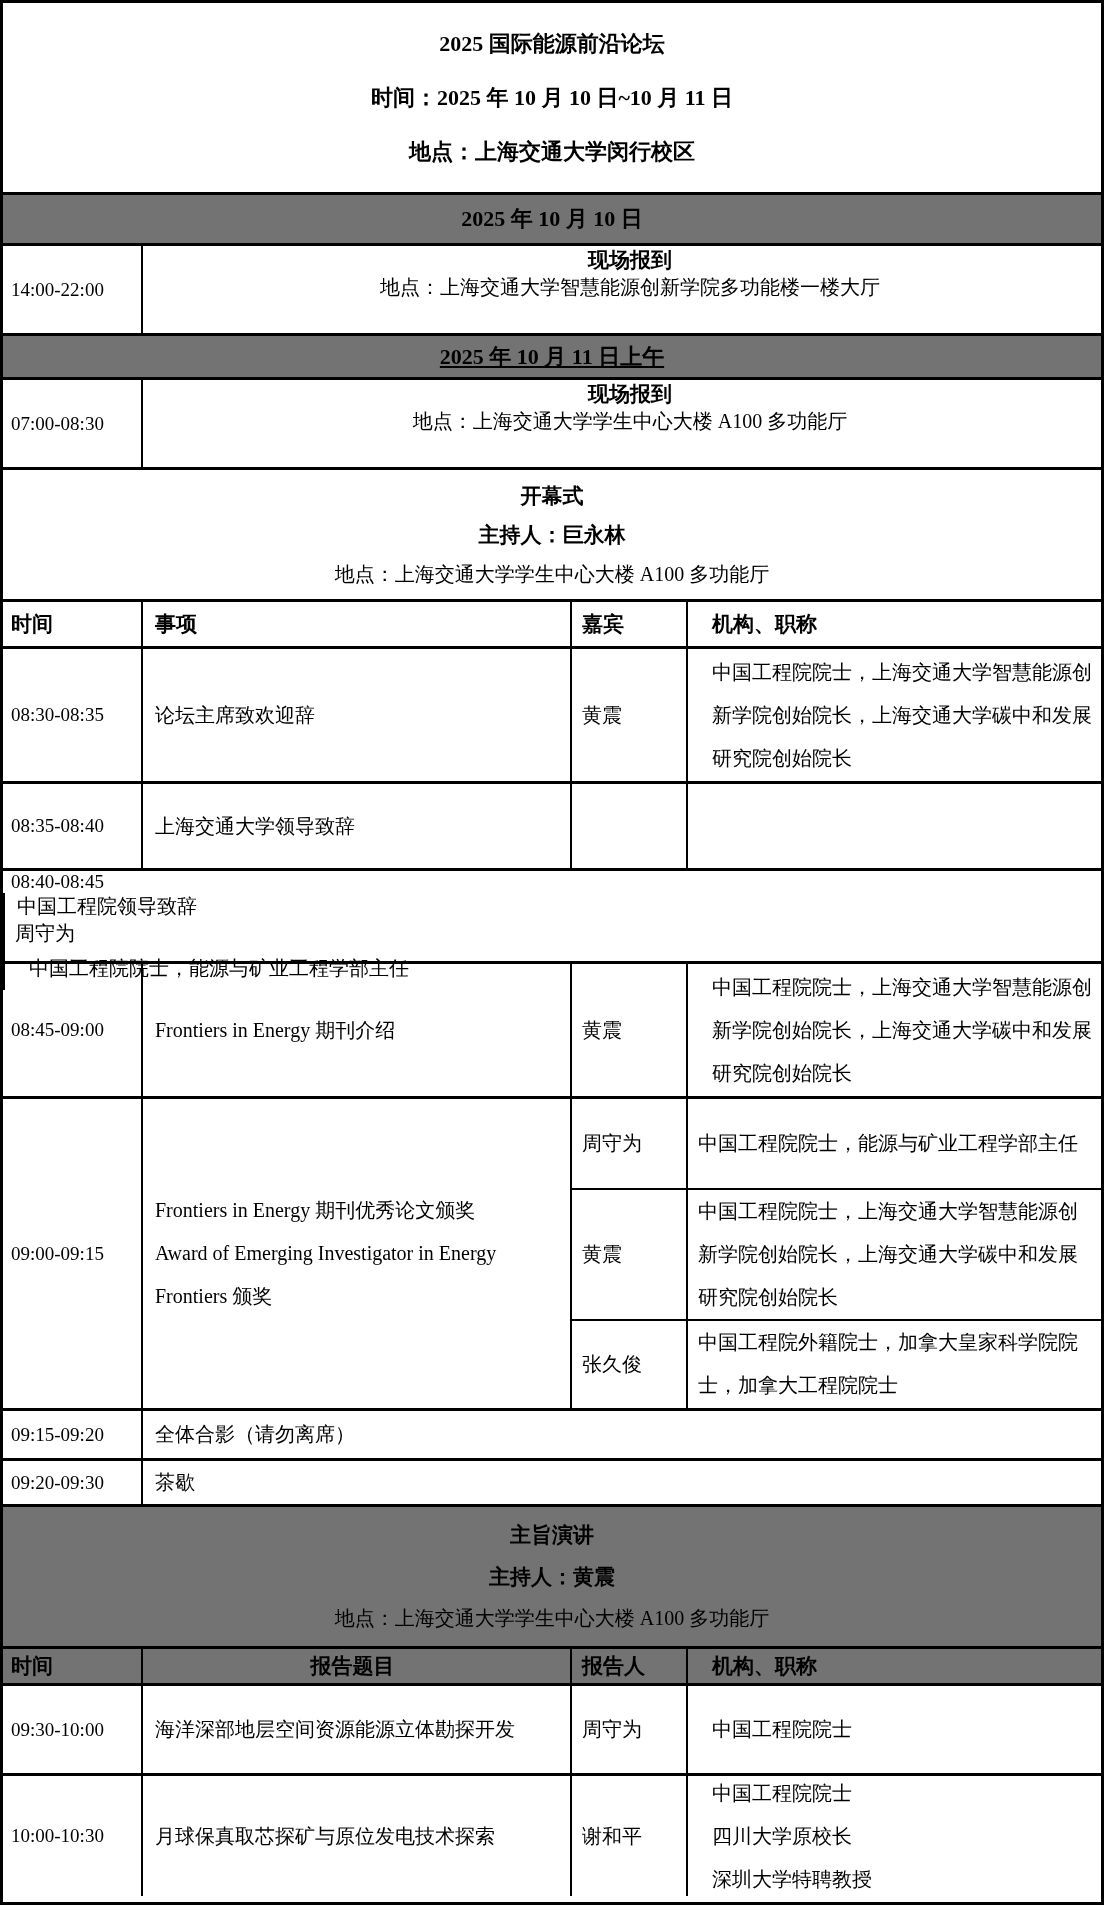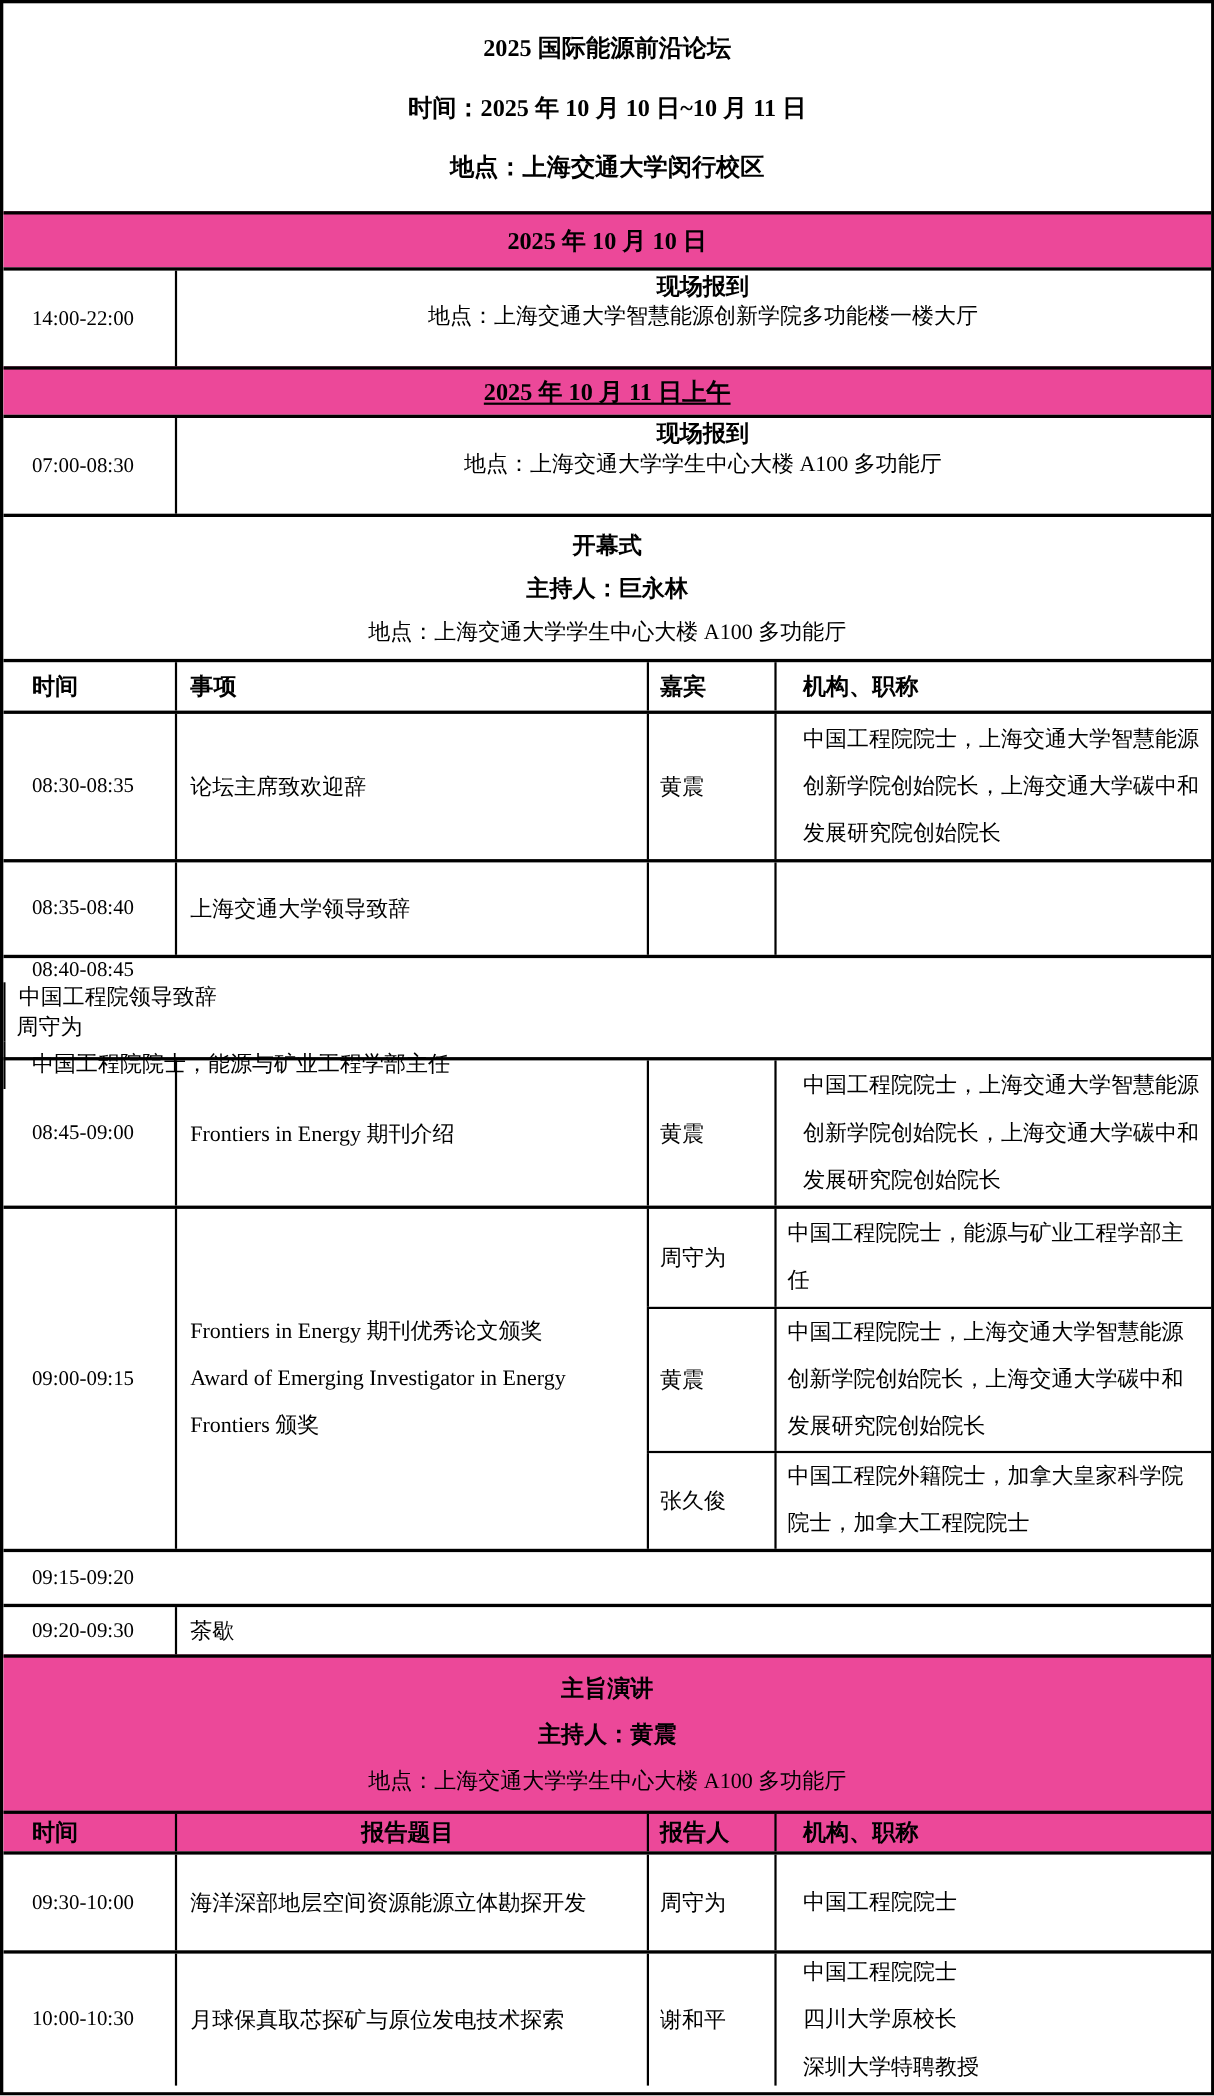--- a/index.html
+++ b/index.html
@@ -4,35 +4,35 @@
 <style>
   html,body{margin:0;padding:0;background:#ffffff;}
   .doc{
     width:1104px;height:1905px;box-sizing:border-box;
     border:3px solid #000;
     font-family:"Liberation Serif","DejaVu Serif",serif;
     color:#000;overflow:hidden;
   }
   .block{box-sizing:border-box;}
   .bt{border-top:3px solid #000;}
-  .gray{background:#ec4899;}
+  .gray{background:#737373;}
 
   
   .title-block{height:189px;display:flex;flex-direction:column;justify-content:center;gap:30px;text-align:center;}
   .title-line{font-weight:bold;font-size:22px;line-height:24px;}
 
   
   .banner{display:flex;align-items:center;justify-content:center;font-weight:bold;font-size:22px;}
   .banner.b1{height:51px;}
   .banner.b2{height:44px;text-decoration:underline;}
 
   
   .trow{display:flex;align-items:stretch;}
   .cell{box-sizing:border-box;display:flex;align-items:center;}
-  .c-time{width:138px;padding-left:8px;font-size:19px;margin-left:18px;}
+  .c-time{width:138px;padding-left:8px;font-size:19px;}
   .c-event{width:429px;border-left:2px solid #000;padding-left:12px;padding-right:8px;font-size:20px;}
   .c-guest{width:116px;border-left:2px solid #000;padding-left:10px;font-size:20px;}
   .c-org{flex:1;border-left:2px solid #000;padding-left:24px;padding-right:6px;font-size:20px;line-height:43px;}
   .c-rest{flex:1;border-left:2px solid #000;display:flex;flex-direction:column;justify-content:flex-start;text-align:center;padding-left:16px;}
 
   
   .reg-row{height:90px;}
   .reg-title{font-weight:bold;font-size:21px;}
   .reg-loc{font-size:20px;}
 
@@ -168,20 +168,21 @@
       </div>
       <div class="subrow sr-3">
         <div class="sub-guest">张久俊</div>
         <div class="sub-org">中国工程院外籍院士，加拿大皇家科学院院士，加拿大工程院院士</div>
       </div>
     </div>
   </div>
 
   <div class="block trow wide-row r-h50 bt">
     <div class="cell c-time">09:15-09:20</div>
+    <div class="cell c-rest">全体合影（请勿离席）</div>
   </div>
 
   <div class="block trow wide-row r-h46 bt">
     <div class="cell c-time">09:20-09:30</div>
     <div class="cell c-rest">茶歇</div>
   </div>
 
   <div class="block intro kn gray bt">
     <div class="h1">主旨演讲</div>
     <div class="h2">主持人：黄震</div>

